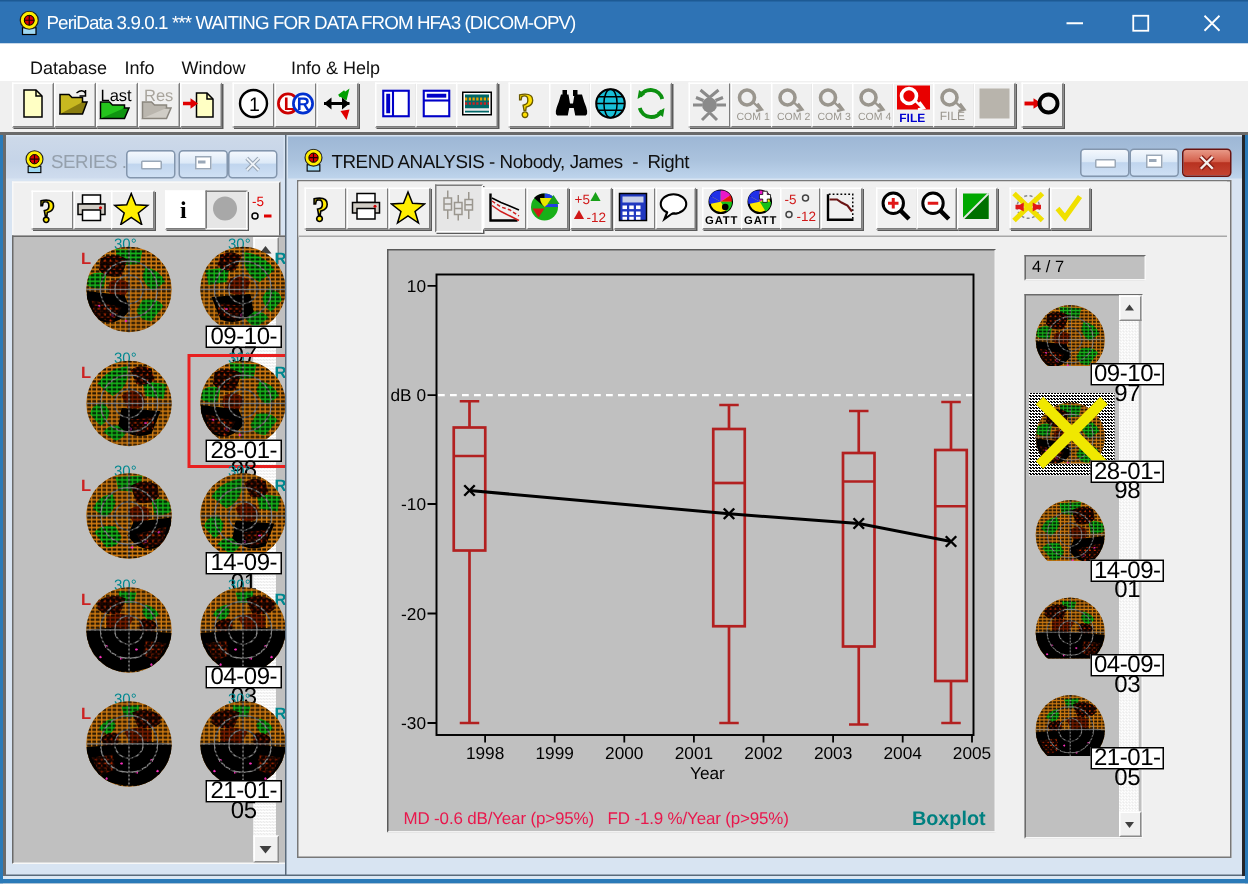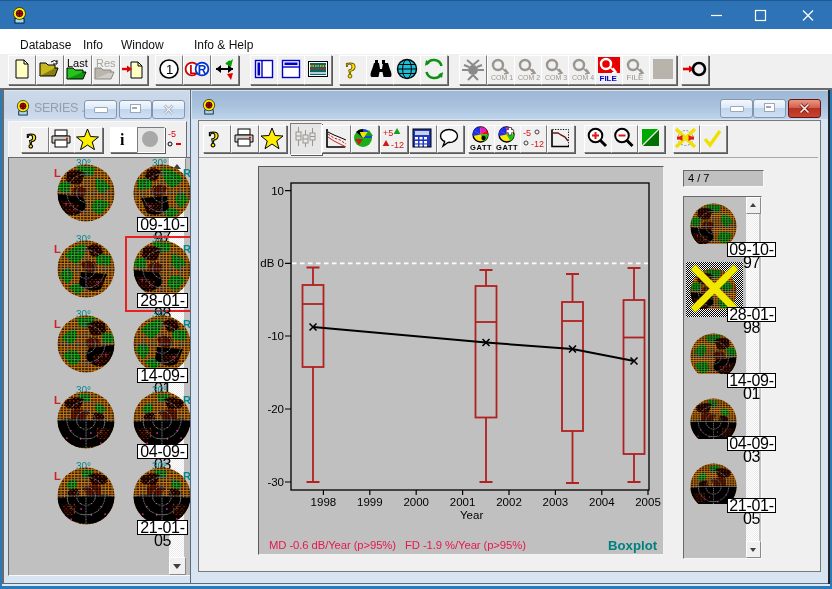--- a/index.html
+++ b/index.html
@@ -113,20 +113,21 @@
 </defs>
 </svg>
 
 <div class="abs" id="titlebar">
   <svg class="abs" style="left:11px;top:6px" width="17" height="17" viewBox="0 0 17 17">
     <rect x="4" y="11.5" width="9" height="4.5" fill="#9fd8f2" stroke="#000" stroke-width="0.8"></rect>
     <circle cx="8.5" cy="6.5" r="6" fill="#ffee00" stroke="#222" stroke-width="0.8"></circle>
     <circle cx="8.5" cy="6.5" r="3.3" fill="#d80000" stroke="#000" stroke-width="0.7"></circle>
     <path d="M8.5 3.4v6.2M5.4 6.5h6.2" stroke="#200" stroke-width="0.8"></path>
   </svg>
+  <span class="abs ttext">PeriData 3.9.0.1 *** WAITING FOR DATA FROM HFA3 (DICOM-OPV)</span>
   <svg class="abs" style="left:705px;top:0" width="127" height="29" viewBox="0 0 127 29">
     <path d="M6 14.5h11" stroke="#fff" stroke-width="1.2"></path>
     <rect x="50.5" y="9.5" width="10" height="10" fill="none" stroke="#fff" stroke-width="1.2"></rect>
     <path d="M98 9.5l10 10M108 9.5l-10 10" stroke="#fff" stroke-width="1.2"></path>
   </svg>
 </div>
 
 <div class="abs" id="menubar">
   <span style="left:20px">Database</span>
   <span style="left:83px">Info</span>
@@ -402,20 +403,21 @@
   </div>
 
   <div class="cwin" id="trendwin" style="left:190px;top:1px;width:639px;height:493px;">
     <div class="ctitle" style="height:28px;background:linear-gradient(#9db7d5,#aac2dd 55%,#bed4ec);"></div>
     <svg class="abs" style="left:10px;top:9px" width="16" height="16" viewBox="0 0 17 17">
       <rect x="4" y="11.5" width="9" height="4.5" fill="#9fd8f2" stroke="#000" stroke-width="0.8"></rect>
       <circle cx="8.5" cy="6.5" r="6" fill="#ffee00" stroke="#222" stroke-width="0.8"></circle>
       <circle cx="8.5" cy="6.5" r="3.3" fill="#d80000" stroke="#000" stroke-width="0.7"></circle>
       <path d="M8.5 3.4v6.2M5.4 6.5h6.2" stroke="#200" stroke-width="0.8"></path>
     </svg>
+    <span class="abs" style="left:30px;top:11px;font-size:12.5px;letter-spacing:-0.3px;color:#101010;">TREND ANALYSIS - Nobody, James&nbsp; -&nbsp; Right</span>
     <div class="cbtn" style="left:529px;top:9px">
         <div class="g" style="left:9px;top:6px;width:12px;height:4px;background:#fff;border:1px solid #9aa8b8;border-radius:1px"></div>
       </div>
     <div class="cbtn" style="left:562px;top:9px">
         <div class="g" style="left:10px;top:3px;width:9px;height:7px;background:#fff;border:1px solid #9aa8b8"></div>
         <div class="g" style="left:12px;top:6px;width:5px;height:2px;background:#9aa8b8"></div>
       </div>
     <div class="cbtn" style="left:597px;top:9px;border-color:#6a1410;background:linear-gradient(#e89886,#d4604c 45%,#b83220 50%,#c44432)">
         <svg class="g" style="left:10px;top:3px" width="11" height="11" viewBox="0 0 11 11">
           <path d="M1.5 1.5l8 8M9.5 1.5l-8 8" stroke="#8a2018" stroke-width="3.4"></path>

